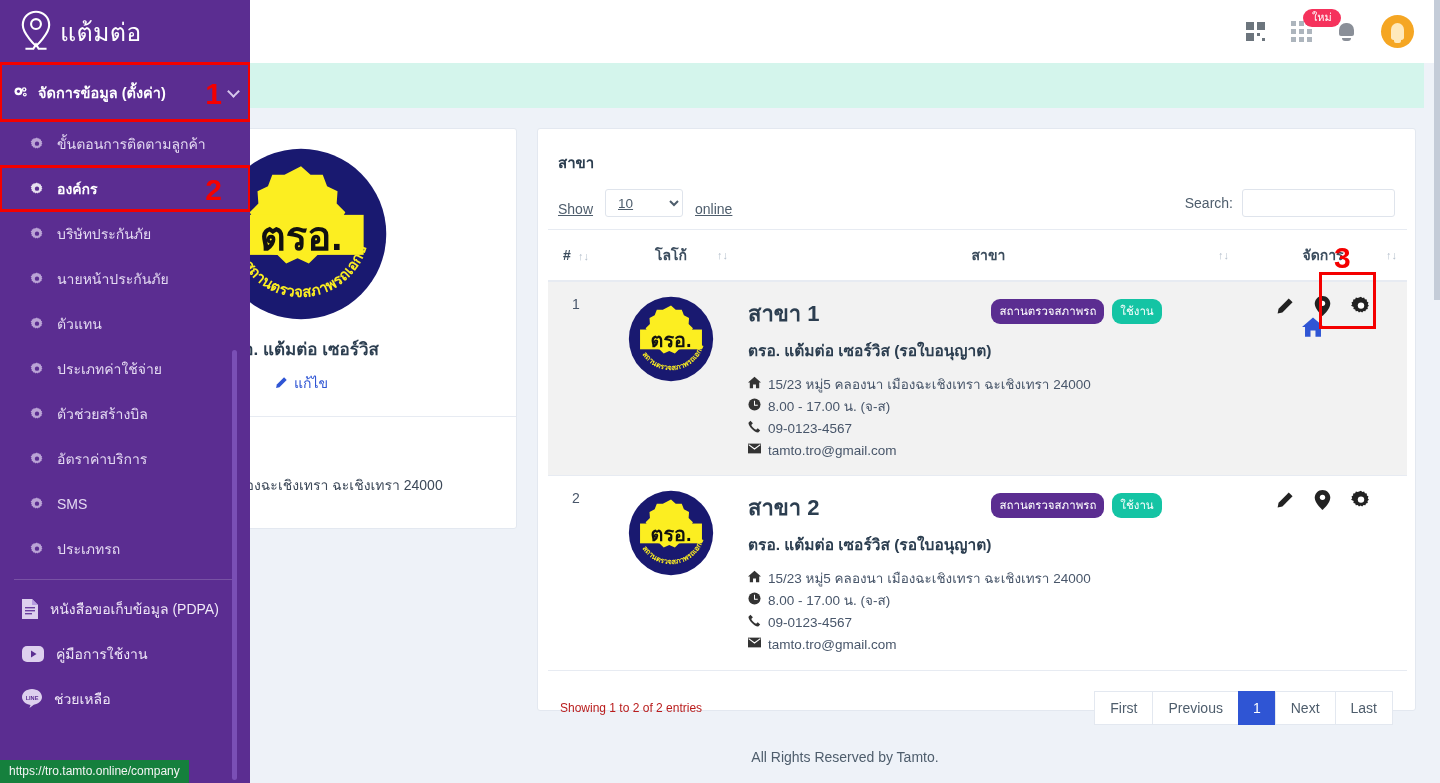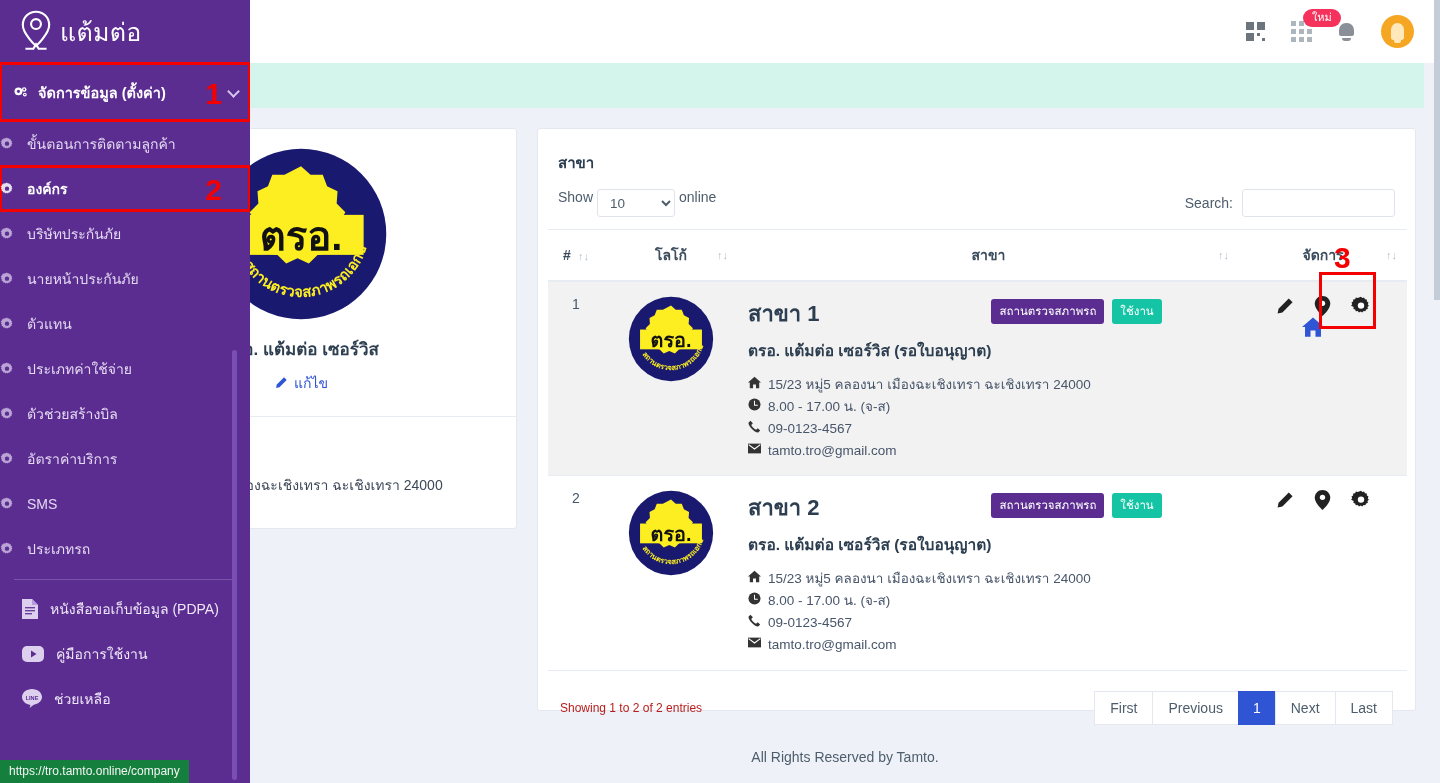--- a/index.html
+++ b/index.html
@@ -69,21 +69,21 @@
   }
   .hl-1 { outline: 3px solid #f40000; outline-offset: -2px; }
   .hl-num {
     position: absolute; color: #f40000; font-weight: bold; font-size: 30px;
     font-family: "Liberation Sans", sans-serif;
   }
   .chev { position:absolute; right: 12px; top: 24px; width: 9px; height: 9px;
     border-right: 2px solid #d6c6ec; border-bottom: 2px solid #d6c6ec; transform: rotate(45deg); }
   .sub-item {
     height: 45px; display: flex; align-items: center; gap: 13px;
-    color: #e4daf2; font-size: 14px; cursor: pointer; position:relative;
+    padding-left: 30px; color: #e4daf2; font-size: 14px; cursor: pointer; position:relative;
   }
   .sub-item.active { color: #ffffff; font-weight: bold; }
   .sub-item .gear { opacity: .85; }
   .hl-2 { outline: 3px solid #f40000; outline-offset: -2px; }
   .divider-line { height: 1px; background: rgba(255,255,255,.18); margin: 8px 14px 6px; }
   .bottom-item {
     height: 45px; display:flex; align-items:center; gap: 12px;
     padding-left: 22px; color: #efe7f7; font-size: 14px; cursor: pointer;
   }
   .gear {
@@ -108,21 +108,21 @@
   .lc-sep { height:1px; background:#e7ebf2; }
   .lc-body { padding: 18px 22px 26px; font-size: 14px; color: #3c4858; line-height: 2.4; }
 
   
   .main-card {
     position: absolute; left: 537px; top: 128px; width: 879px; height: 583px;
     background: #fff; border: 1px solid #e3e8f0; border-radius: 3px; z-index: 4;
   }
   .mc-title { font-size: 15px; font-weight: bold; color: #2c3e50; padding: 22px 20px 0; }
   .dt-top { display: flex; align-items: center; justify-content: space-between; padding: 14px 20px 12px; }
-  .dt-len { font-size: 14px; color: #4e5d6c; display:flex; align-items:flex-start; gap:4px; }
+  .dt-len { font-size: 14px; color: #4e5d6c; display:flex; align-items:flex-end; gap:12px;text-decoration:underline; }
   .dt-len select {
     height: 28px; width: 78px; font-size: 13.5px; color: #4e5d6c;
     border: 1px solid #dfe4ec; border-radius: 3px; padding-left: 8px;
     background: #fff; font-family: inherit;
   }
   .dt-search { font-size: 14px; color: #4e5d6c; display:flex; align-items:center; gap:9px; }
   .dt-search input {
     height: 28px; width: 153px; border: 1px solid #dfe4ec; border-radius: 3px;
     padding: 0 8px; font-family: inherit; font-size: 13px;
   }
@@ -141,21 +141,21 @@
   tbody td { border-bottom: 1px solid #e7ebf2; padding: 14px 10px; vertical-align: top; }
   tr.row-hl td { background: #f2f2f2; }
   td.c-num { text-align: center; font-size: 14px; color: #48566a; }
   td.c-logo { text-align: center; }
   .bname { font-size: 22px; font-weight: bold; color: #2c3e50; }
   .bsub { font-size: 15.5px; font-weight: bold; color: #2c3e50; margin-top: 7px; }
   .binfo { font-size: 13.5px; color: #48566a; margin-top: 11px; line-height: 1.62; }
   .binfo div { display: flex; gap: 7px; align-items: baseline; }
   .branch-head { display:flex; justify-content: flex-start; align-items: flex-start; }
   .badges { display:flex; gap: 8px; padding-top: 3px; }
-  .badge { font-size: 11.5px; color: #fff; border-radius: 3px; padding: 3px 8px 4px; white-space: nowrap; }
+  .badge { font-size: 11.5px; color: #fff; border-radius: 9px; padding: 3px 8px 4px; white-space: nowrap; }
   .badge.purple { background: #5b2d91; }
   .badge.teal { background: #14c4a4; }
   .acts { display:flex; gap: 20px; justify-content: center; align-items:center; position: relative; }
   .act-ic { cursor: pointer; }
   .home-ic { position: absolute; left: 52px; top: 20px; }
   .hl-3 {
     position: absolute; left: 1322px; top: 275px; width: 51px; height: 51px;
     outline: 3px solid #f40000; z-index: 12; pointer-events: none;
   }
   .hl3-num { position: absolute; left: 1334px; top: 241px; color: #f40000; font-size: 30px; font-weight: bold; z-index: 12; }

